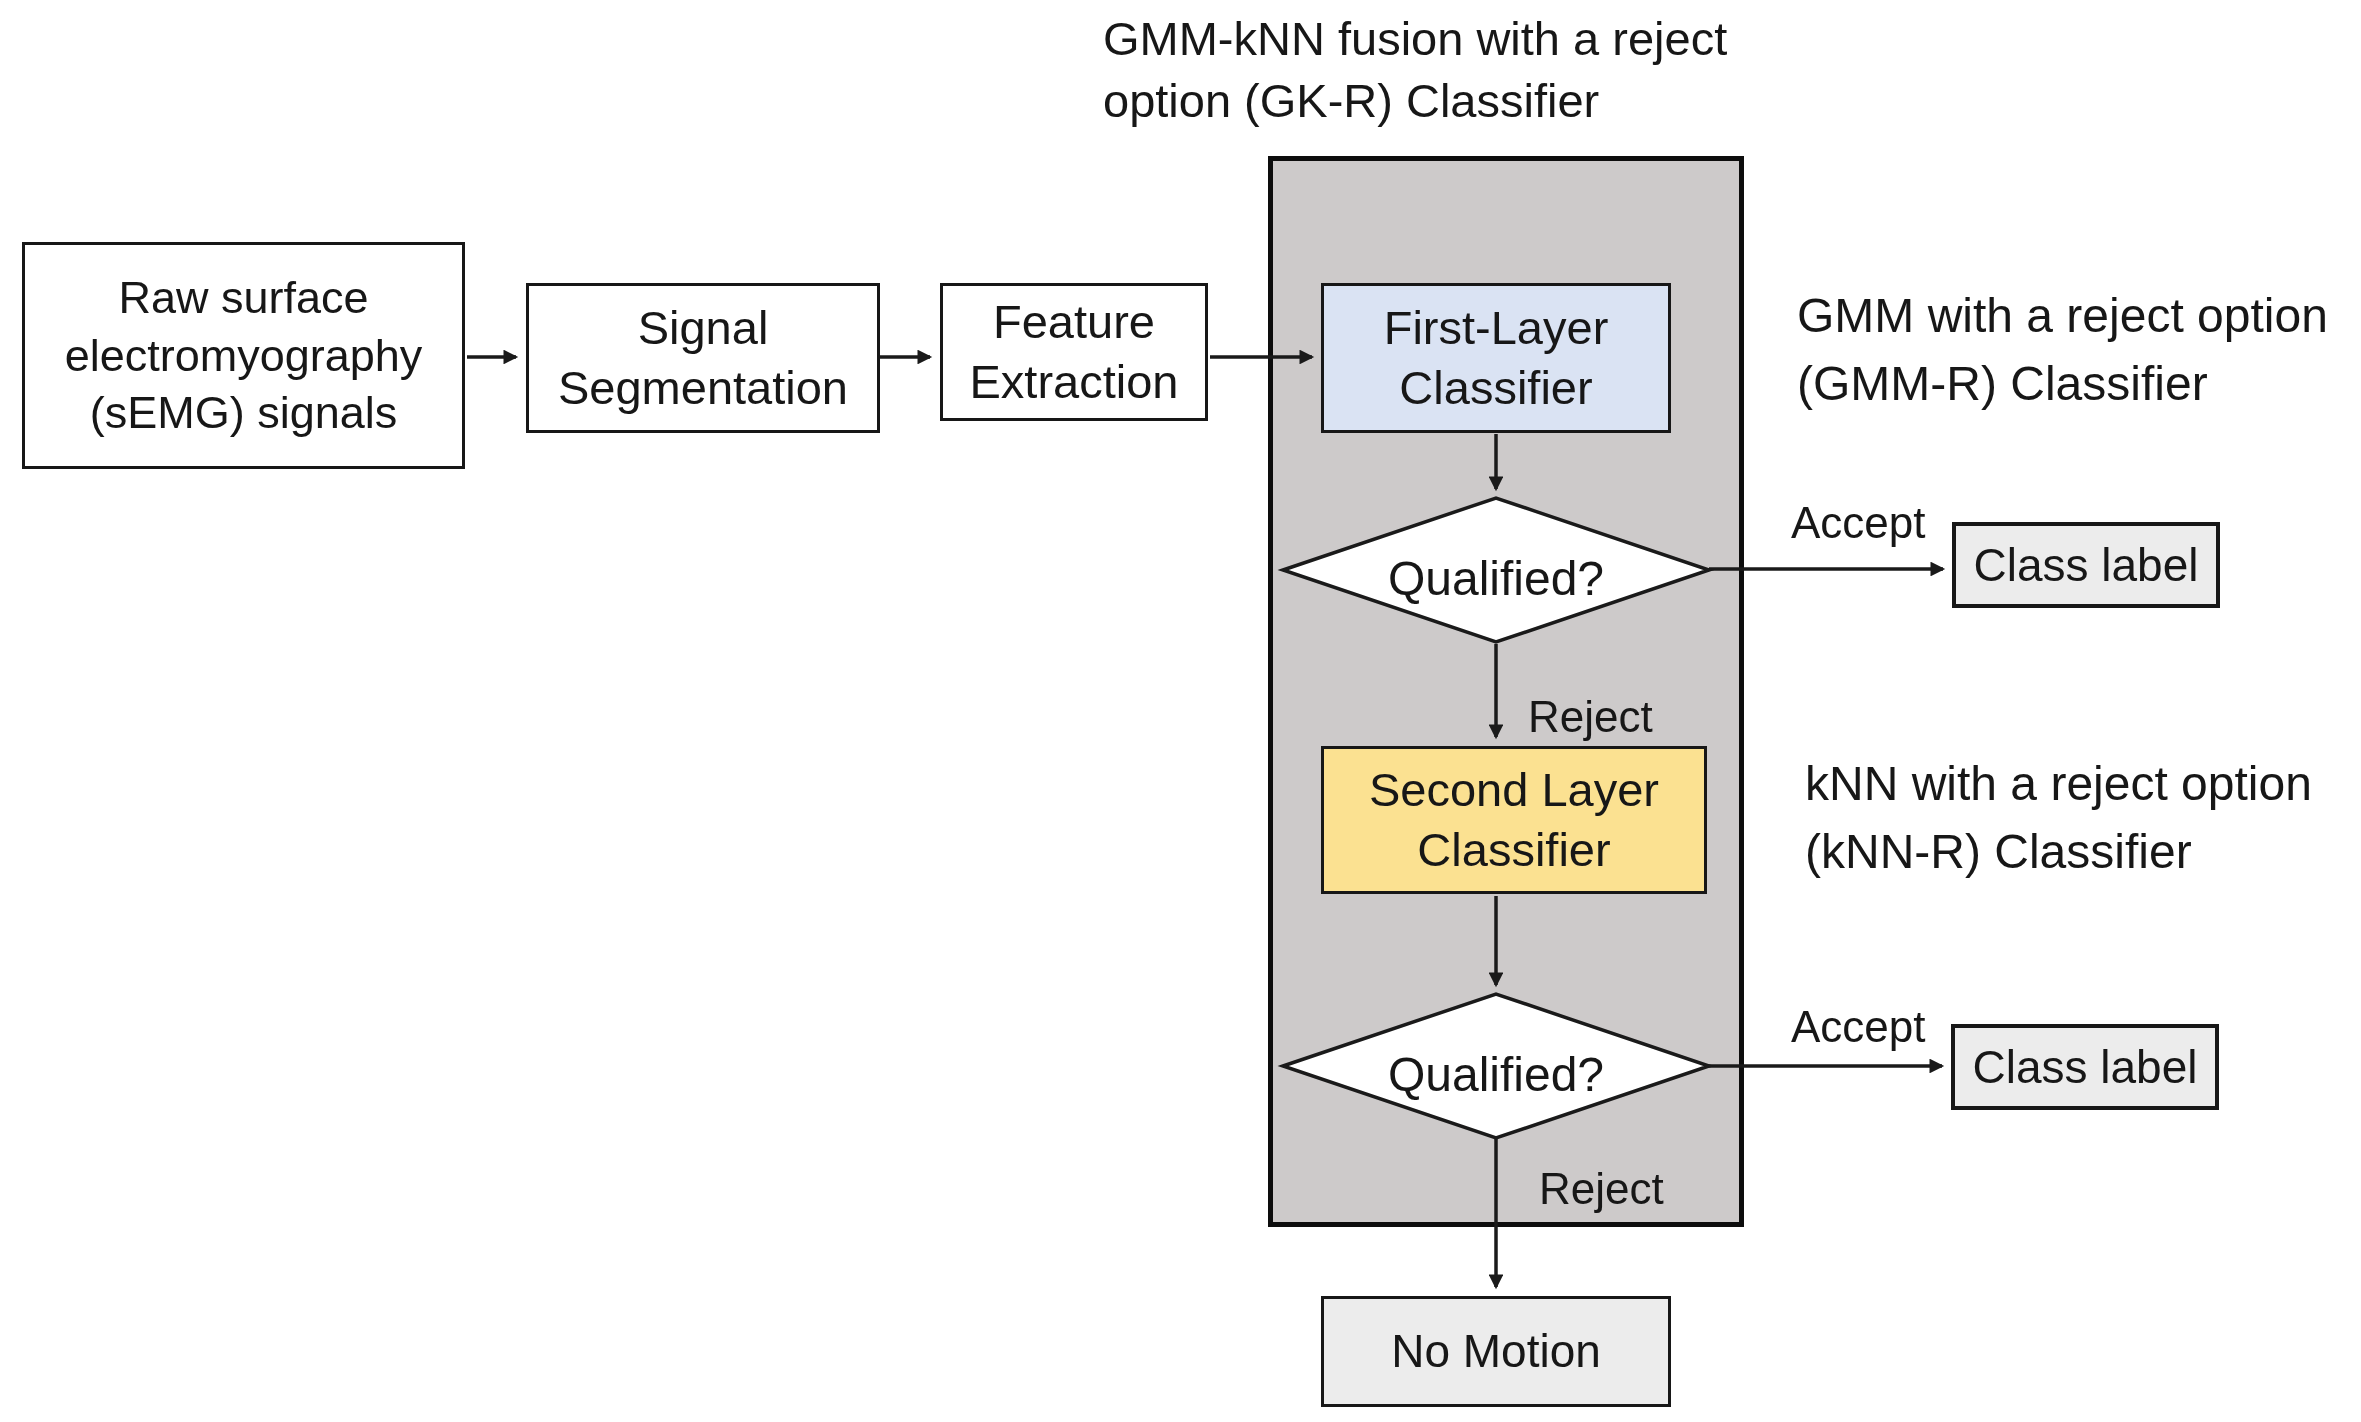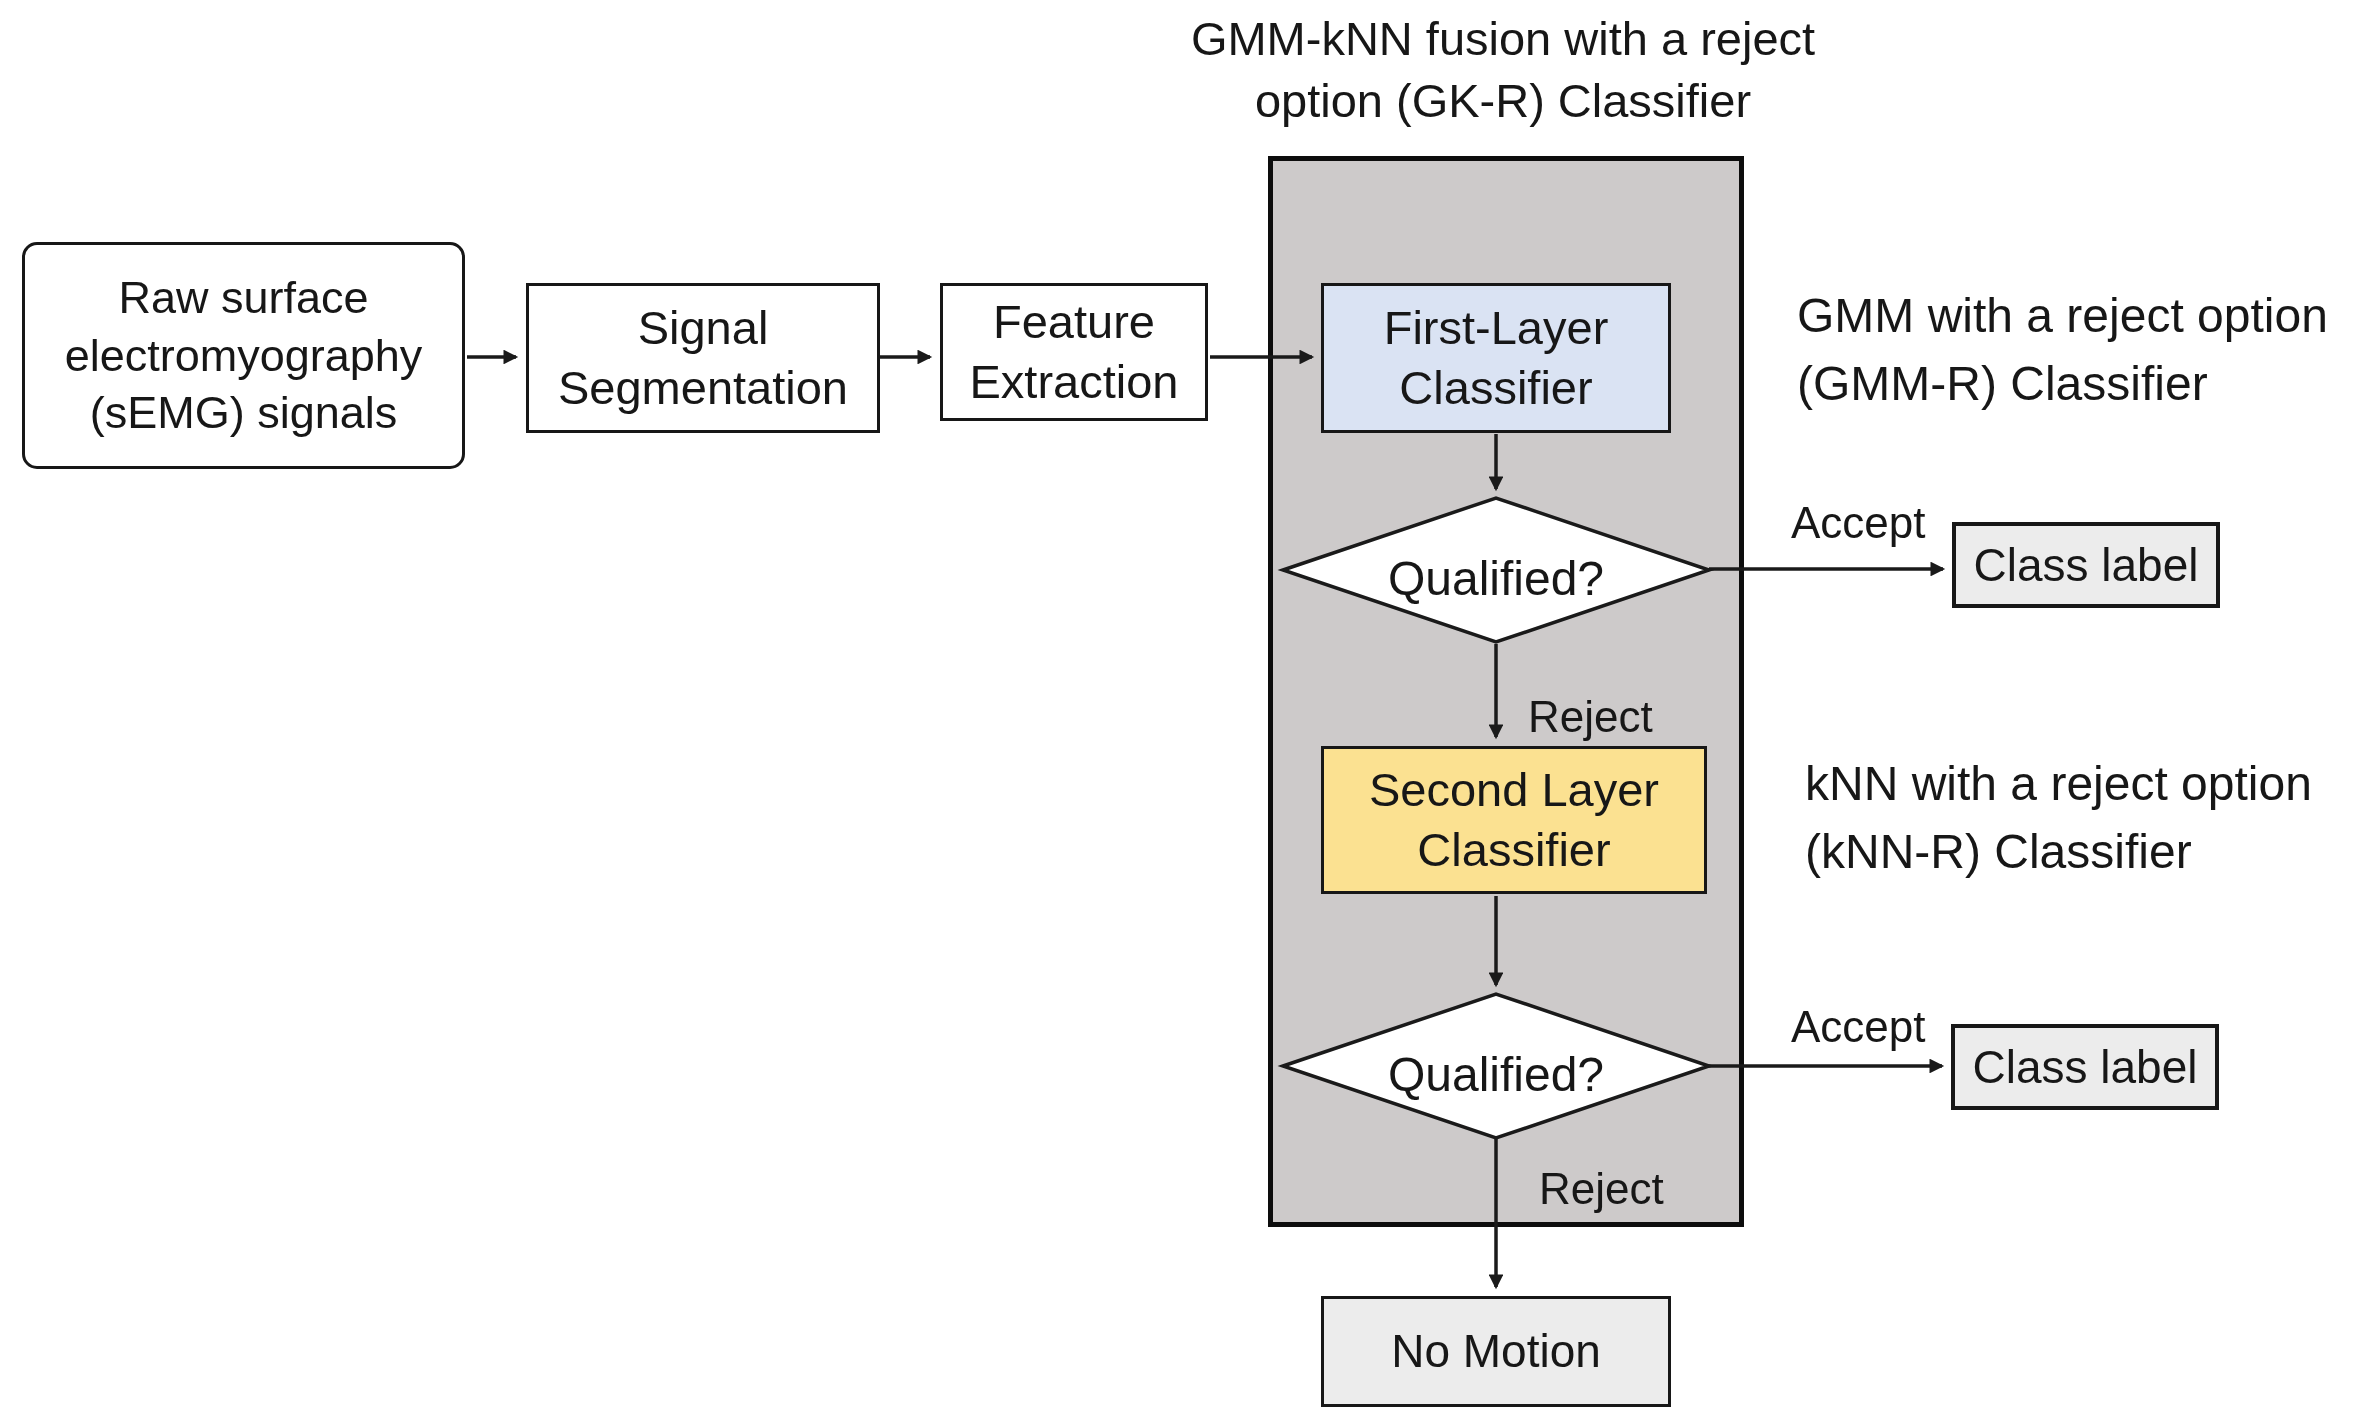--- a/index.html
+++ b/index.html
@@ -24,31 +24,31 @@
   #edges{left:0;top:0;z-index:2;}
   #edges line{stroke:var(--stroke,#1a1a1a);stroke-width:3.5;}
   #edges polygon{fill:#ffffff;stroke:var(--stroke,#1a1a1a);stroke-width:3.5;}
   
   .node{
     display:flex;align-items:center;justify-content:center;
     text-align:center;box-sizing:border-box;
     background:#ffffff;border:3px solid #171717;
     font-size:47px;line-height:1.28;z-index:3;
   }
-  #node-raw{left:22px;top:242px;width:443px;height:227px;font-size:45px;border-radius:15px;}
+  #node-raw{left:22px;top:242px;width:443px;height:227px;font-size:45px;}
   #node-segmentation{left:526px;top:283px;width:354px;height:150px;}
   #node-feature{left:940px;top:283px;width:268px;height:138px;}
   #node-first-layer{left:1321px;top:283px;width:350px;height:150px;background:var(--first_layer_fill,#dae3f3);}
   #node-second-layer{left:1321px;top:746px;width:386px;height:148px;background:var(--second_layer_fill,#fbe191);}
   #node-class-label-1{left:1952px;top:522px;width:268px;height:86px;font-size:46px;border-width:4px;background:var(--terminal_fill,#ececec);}
   #node-class-label-2{left:1951px;top:1024px;width:268px;height:86px;font-size:46px;border-width:4px;background:var(--terminal_fill,#ececec);}
   #node-no-motion{left:1321px;top:1296px;width:350px;height:111px;font-size:46px;background:var(--terminal_fill,#ececec);}
   
   .txt{z-index:4;font-size:48px;line-height:1.42;white-space:nowrap;}
-  #title{left:1103px;top:8px;width:800px;text-align:center;font-size:47px;line-height:1.32;}
+  #title{left:1103px;top:8px;width:800px;text-align:left;font-size:47px;line-height:1.32;}
   #decision-1-label{left:1296px;top:545px;width:400px;text-align:center;}
   #decision-2-label{left:1296px;top:1041px;width:400px;text-align:center;}
   #accept-1{left:1791px;top:492px;font-size:44px;}
   #accept-2{left:1791px;top:996px;font-size:44px;}
   #reject-1{left:1528px;top:686px;font-size:44px;}
   #reject-2{left:1539px;top:1158px;font-size:44px;}
   #note-gmm{left:1797px;top:282px;width:564px;}
   #note-knn{left:1797px;top:750px;width:564px;margin-left:8px;}
 </style>
 </head>

